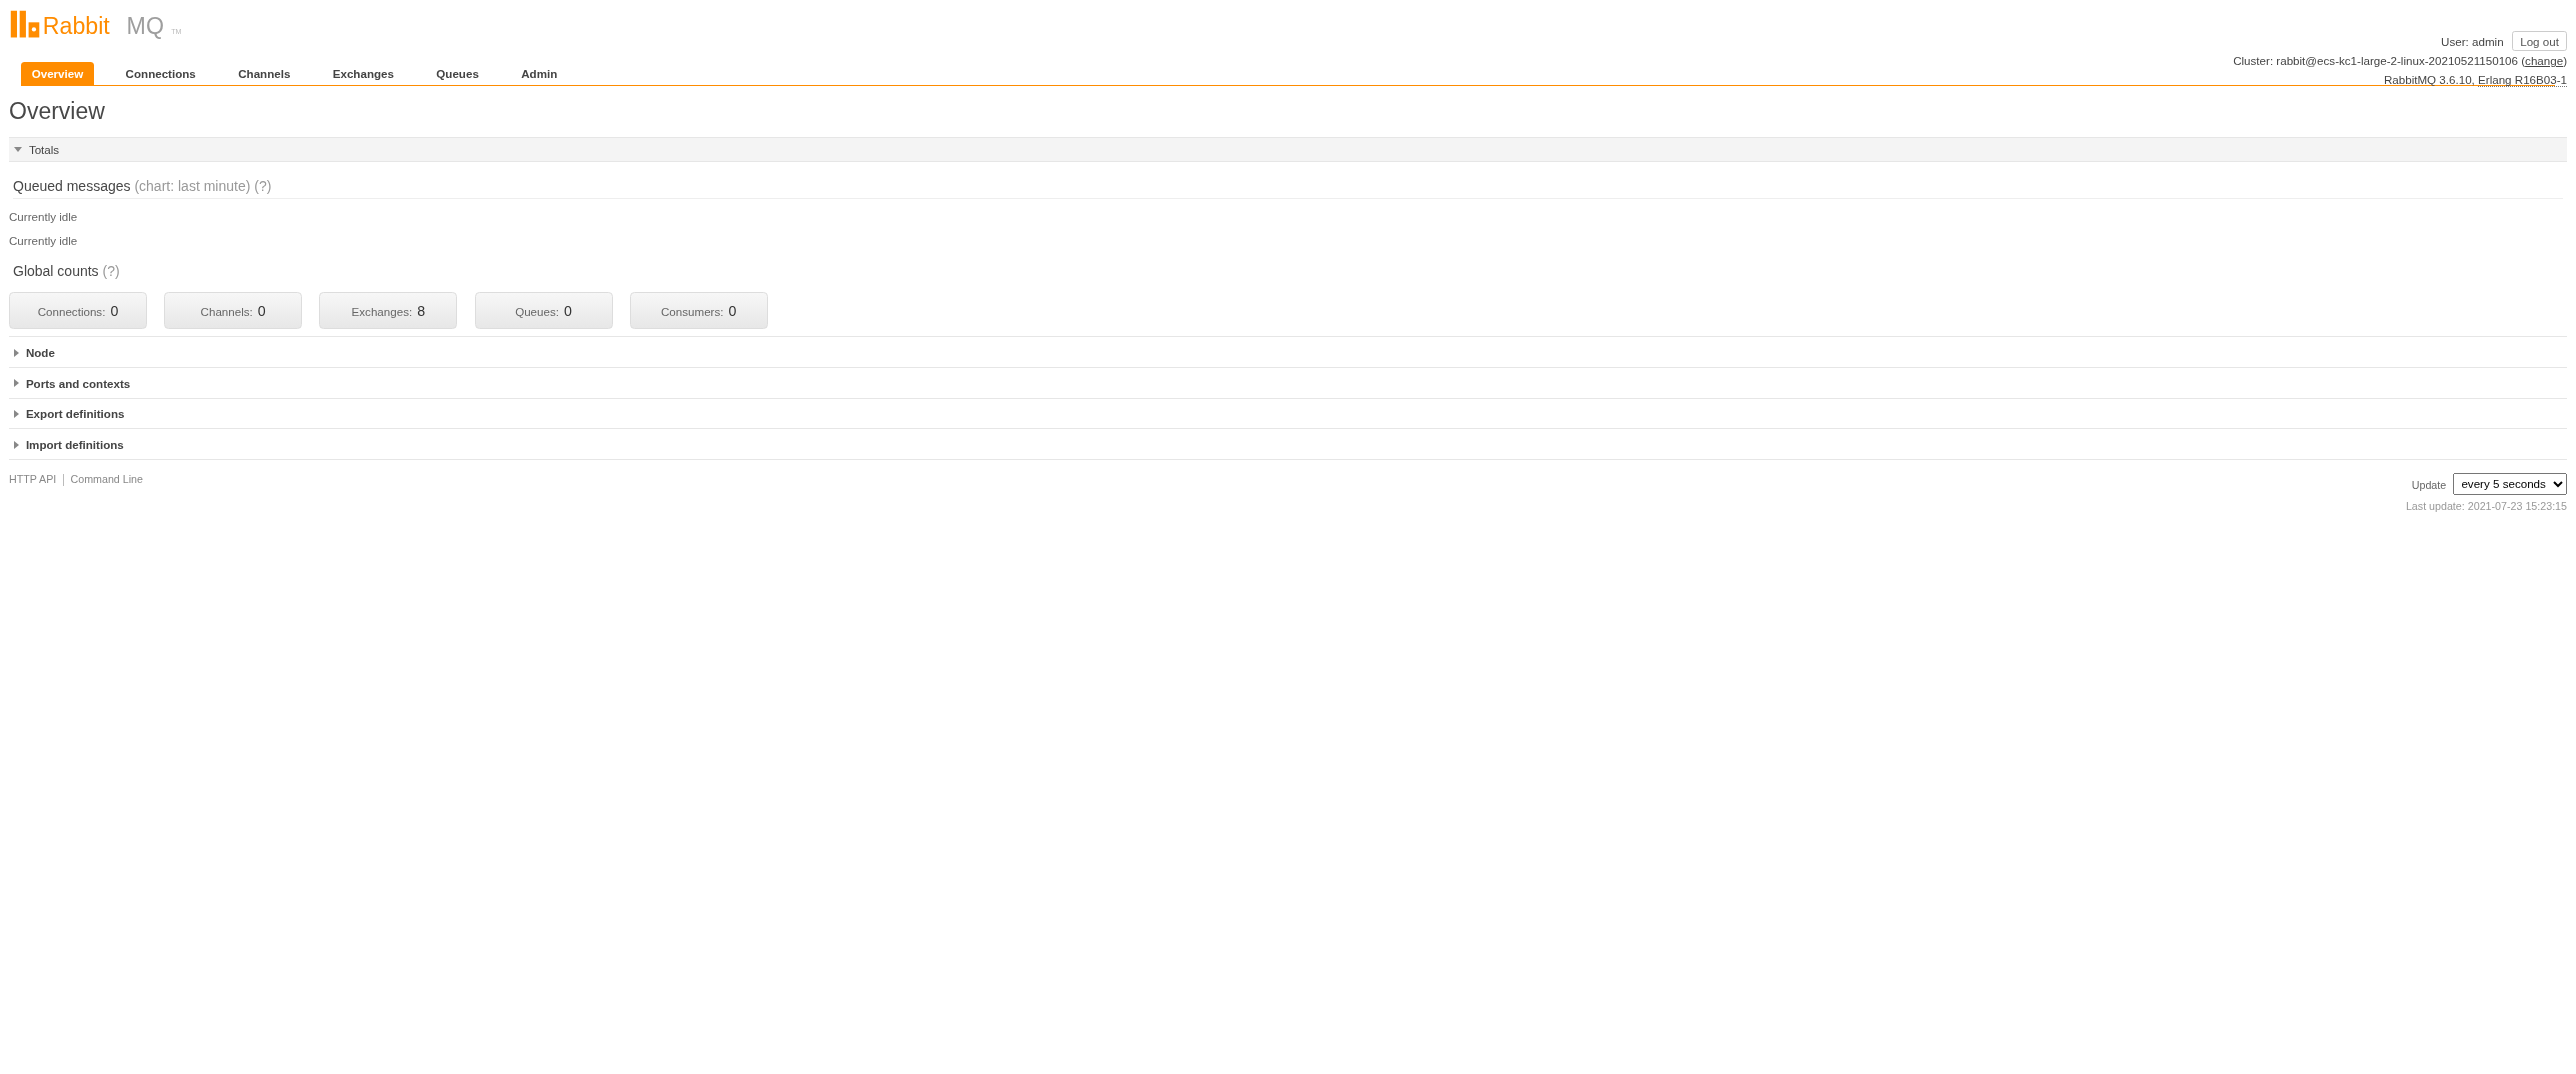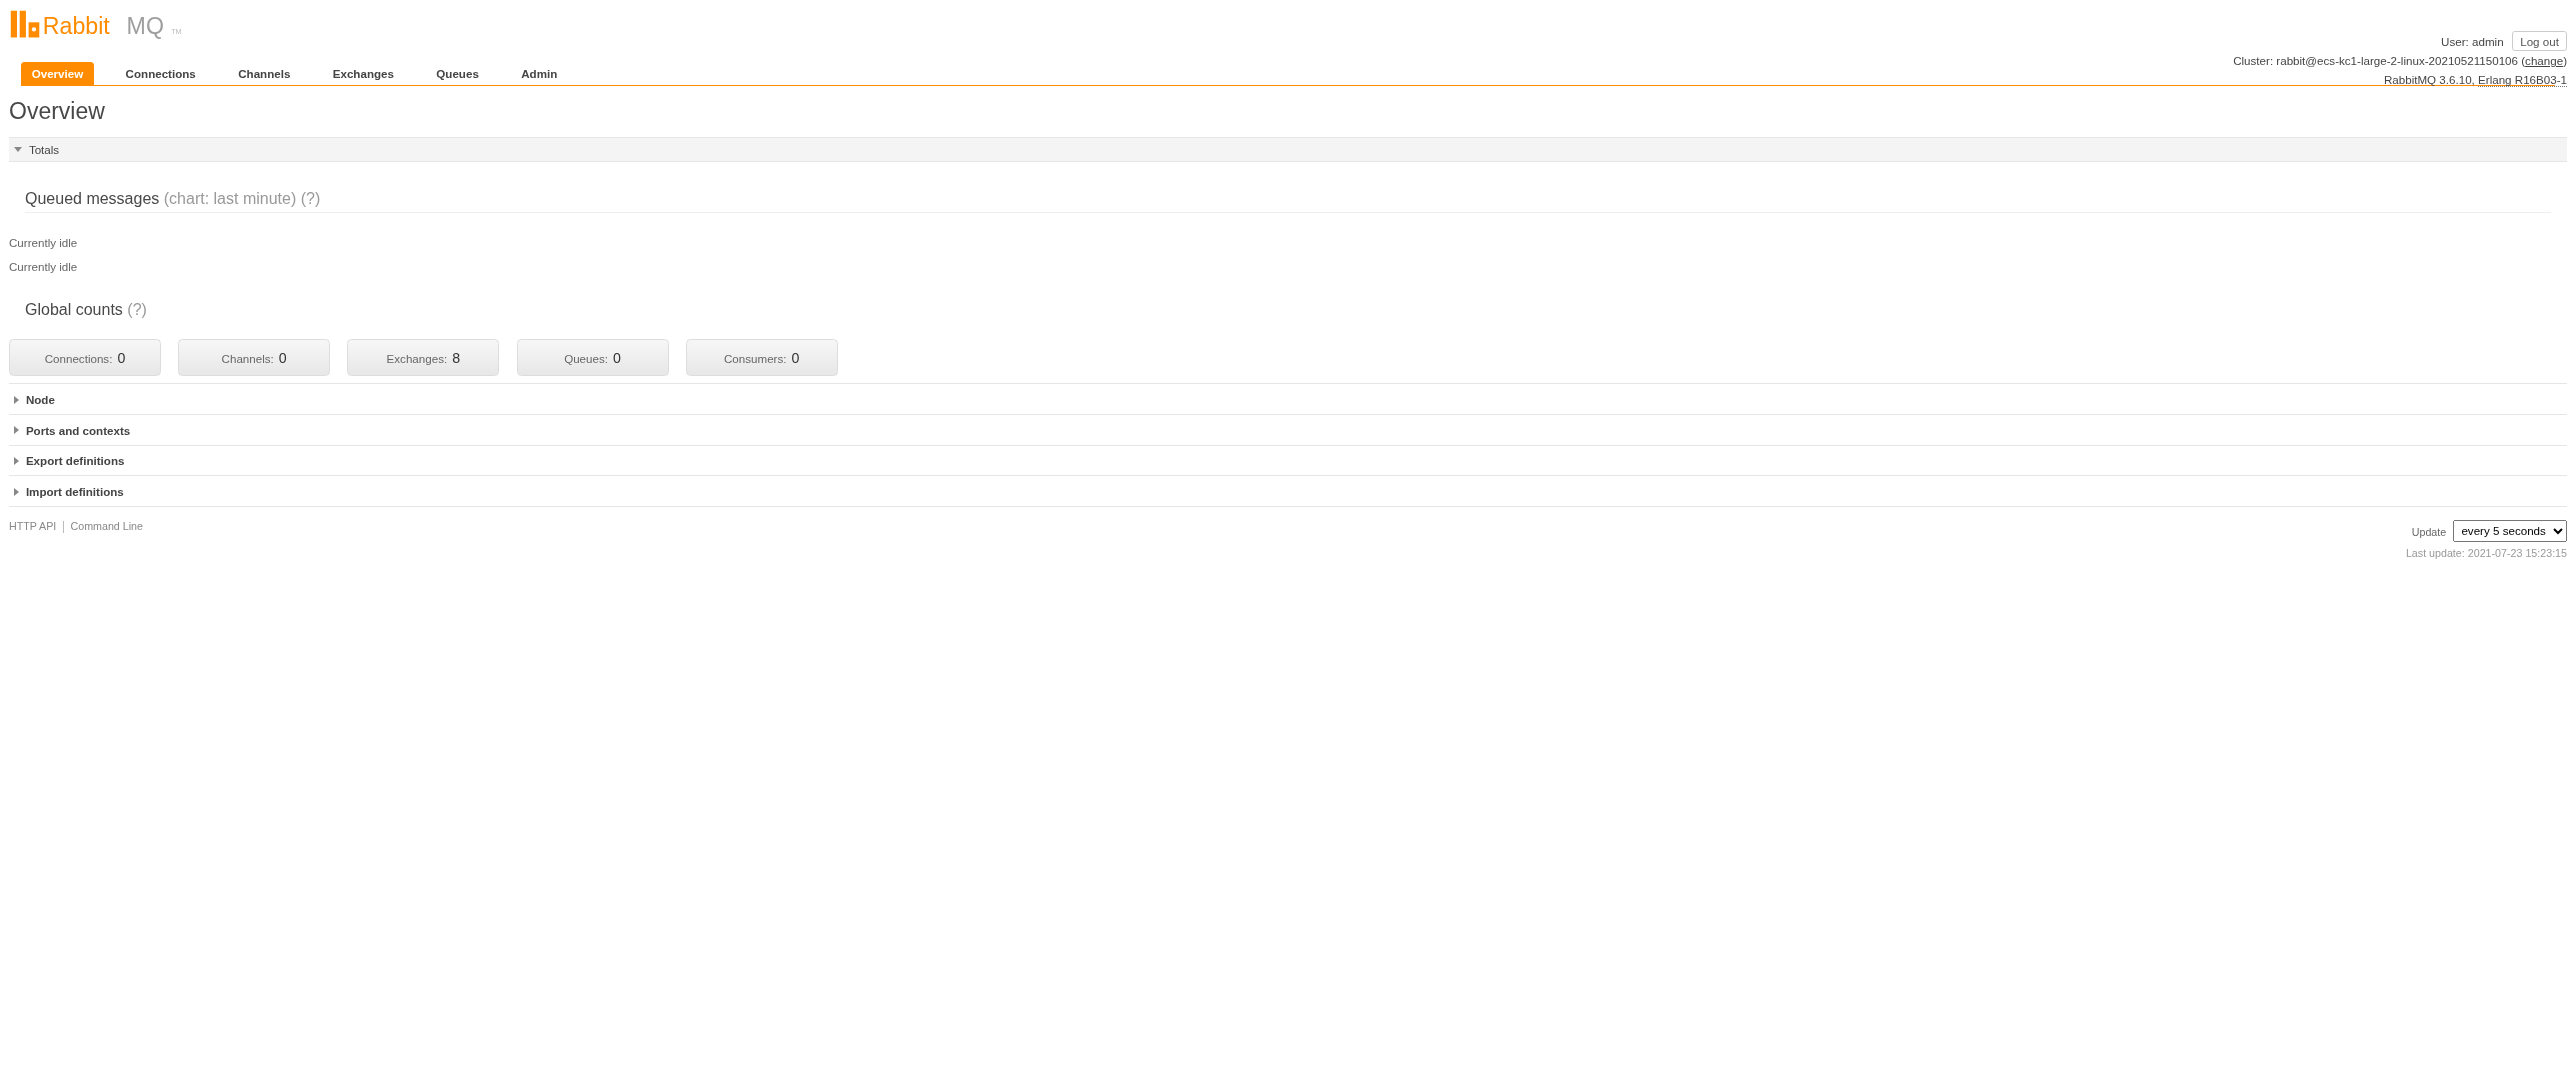--- a/index.html
+++ b/index.html
@@ -107,44 +107,44 @@
     border-top: 5.3px solid #888;
   }
   .tri-right {
     border-top: 4.4px solid transparent;
     border-bottom: 4.4px solid transparent;
     border-left: 5.3px solid #888;
   }
 
   .section-body { padding: 3.6px 0 5.3px 0; }
   .subhead {
-    font-size: 16px;
+    font-size: 14px;
     color: #484848;
     border-bottom: 0.9px solid #eee;
     padding: 9px 0 3.6px 0;
-    margin: 16px;
+    margin: 4px;
   }
   .subhead .faded { color: #999; }
   .help {
     color: #999;
     cursor: help;
   }
   .idle {
     color: #666;
     font-size: 11.6px;
     padding: 7.1px 0 3.6px 0;
   }
 
   
   .global-counts {
     margin-top: 9px;
   }
   .count-box {
     display: inline-block;
-    width: 152px;
+    width: 138px;
     text-align: center;
     padding: 9.8px 0;
     margin-right: 14.2px;
     border: 0.9px solid #ddd;
     border-radius: 4.4px;
     background: linear-gradient(#f7f7f7, #e7e7e7);
     cursor: pointer;
     font-size: 11.6px;
     color: #666;
   }

